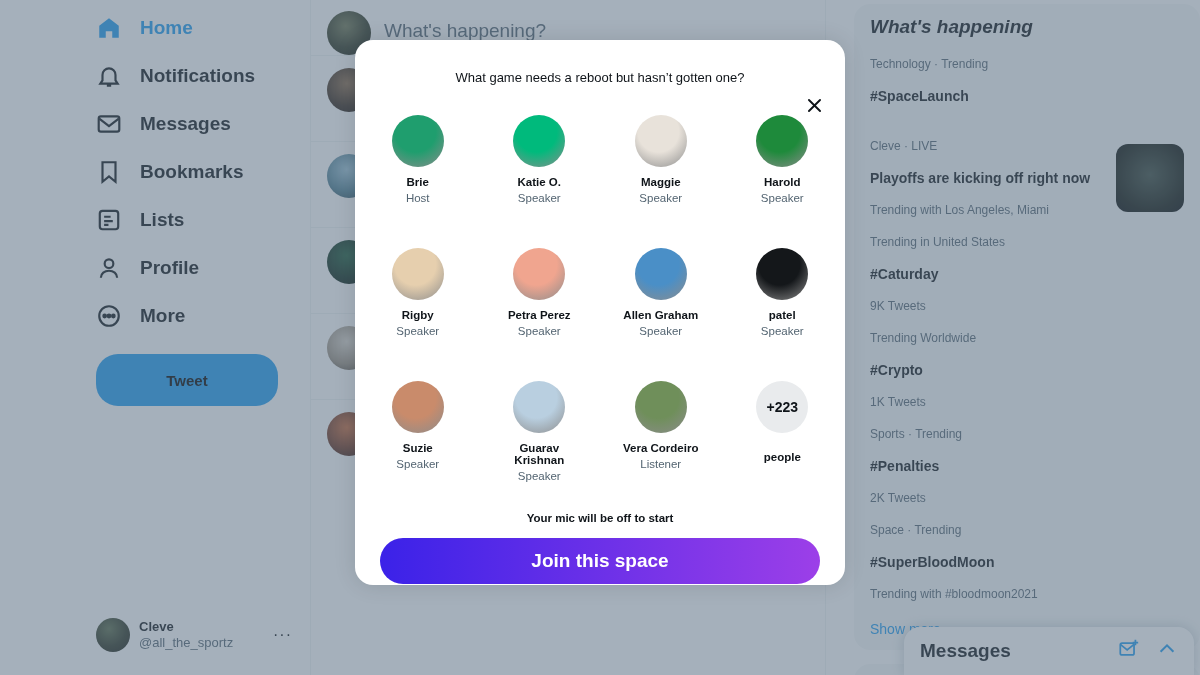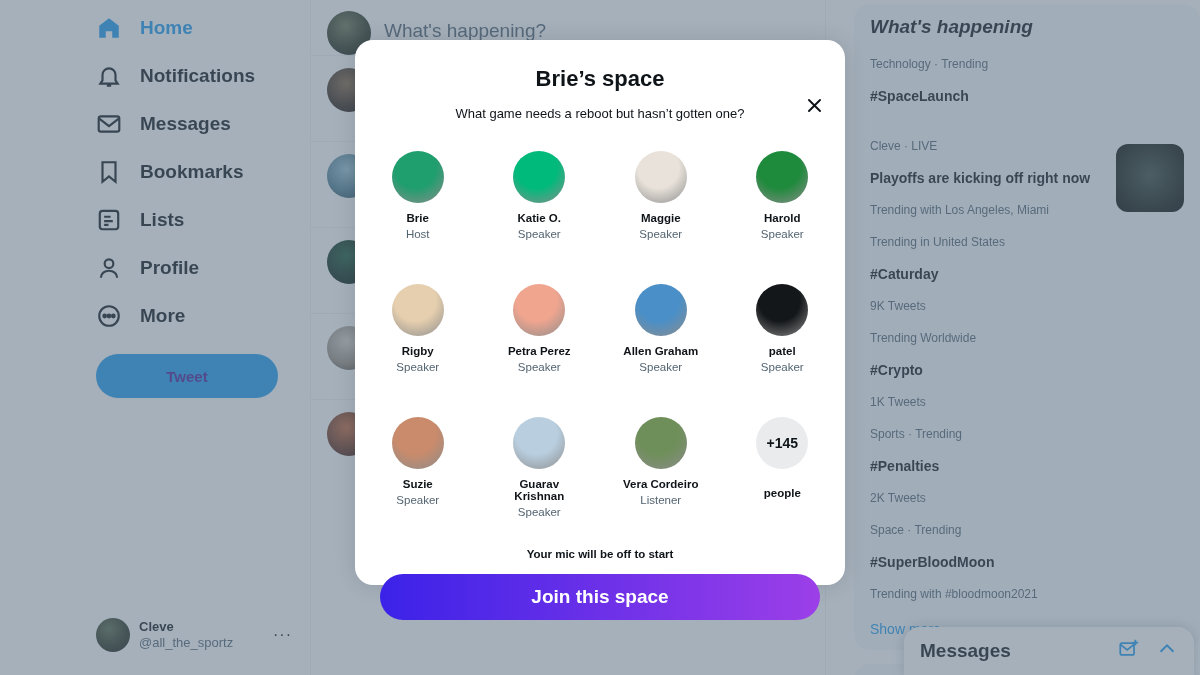--- a/index.html
+++ b/index.html
@@ -29,24 +29,24 @@
     display: flex; align-items: center;
     gap: 18px;
     height: 48px;
     font-size: 19px; font-weight: bold;
     color: #0f1419;
   }
   .nav-item.active { color: #1d9bf0; }
   .nav-ico { width: 26px; height: 26px; display: block; flex: none; }
   .tweet-btn {
     margin-top: 14px;
-    width: 182px; height: 44px;
+    width: 182px; height: 52px;
     border-radius: 22px;
     background: #1d9bf0;
-    color: #4c1d95; font-size: 15px; font-weight: bold;
+    color: #000000; font-size: 15px; font-weight: bold;
     display: flex; align-items: center; justify-content: center;
     border: none;
   }
   .account {
     position: absolute; left: 96px; bottom: 14px;
     width: 196px; height: 52px;
     display: flex; align-items: center; gap: 9px;
   }
   .account .av {
     width: 34px; height: 34px; border-radius: 50%;
@@ -382,21 +382,20 @@
   </div>
 
   <div class="overlay"></div>
 
   <div class="modal">
     <button class="close-x">
       <svg viewBox="0 0 24 24" fill="none" stroke="#0f1419" stroke-width="2.4" stroke-linecap="round">
           <path d="M5 5l14 14M19 5L5 19"></path>
         </svg>
     </button>
-    <div class="modal-title">Brie’s space</div>
     <div class="modal-sub">What game needs a reboot but hasn’t gotten one?</div>
 
     <div class="people-grid" id="people-grid">
         <div class="person">
           <div class="p-av" style="background: radial-gradient(circle at 45% 32%, rgb(31, 158, 110) 0%, rgb(31, 158, 110) 45%, rgba(0, 0, 0, 0.45) 100%);"></div>
           <div class="p-name">Brie</div>
           <div class="p-role">Host</div>
         </div>
         <div class="person">
           <div class="p-av" style="background: radial-gradient(circle at 45% 32%, rgb(0, 186, 124) 0%, rgb(0, 186, 124) 45%, rgba(0, 0, 0, 0.45) 100%);"></div>
@@ -442,21 +441,21 @@
           <div class="p-av" style="background: radial-gradient(circle at 45% 32%, rgb(185, 207, 224) 0%, rgb(185, 207, 224) 45%, rgba(0, 0, 0, 0.45) 100%);"></div>
           <div class="p-name">Guarav Krishnan</div>
           <div class="p-role">Speaker</div>
         </div>
         <div class="person">
           <div class="p-av" style="background: radial-gradient(circle at 45% 32%, rgb(111, 143, 90) 0%, rgb(111, 143, 90) 45%, rgba(0, 0, 0, 0.45) 100%);"></div>
           <div class="p-name">Vera Cordeiro</div>
           <div class="p-role">Listener</div>
         </div>
         <div class="person">
-          <div class="p-av" style="background: rgb(233, 235, 237);">+145</div>
+          <div class="p-av" style="background: rgb(233, 235, 237);">+223</div>
           <div class="p-name"></div>
           <div class="p-role" style="color: rgb(15, 20, 25); font-weight: bold; margin-top: 9px;">people</div>
         </div>
       </div>
 
     <div class="mic-note">Your mic will be off to start</div>
     <button class="join-btn" id="join-btn" style="background: linear-gradient(90deg, rgb(59, 34, 232) 0%, rgb(156, 63, 232) 100%);">Join this space</button>
   </div>
 </div>
 

